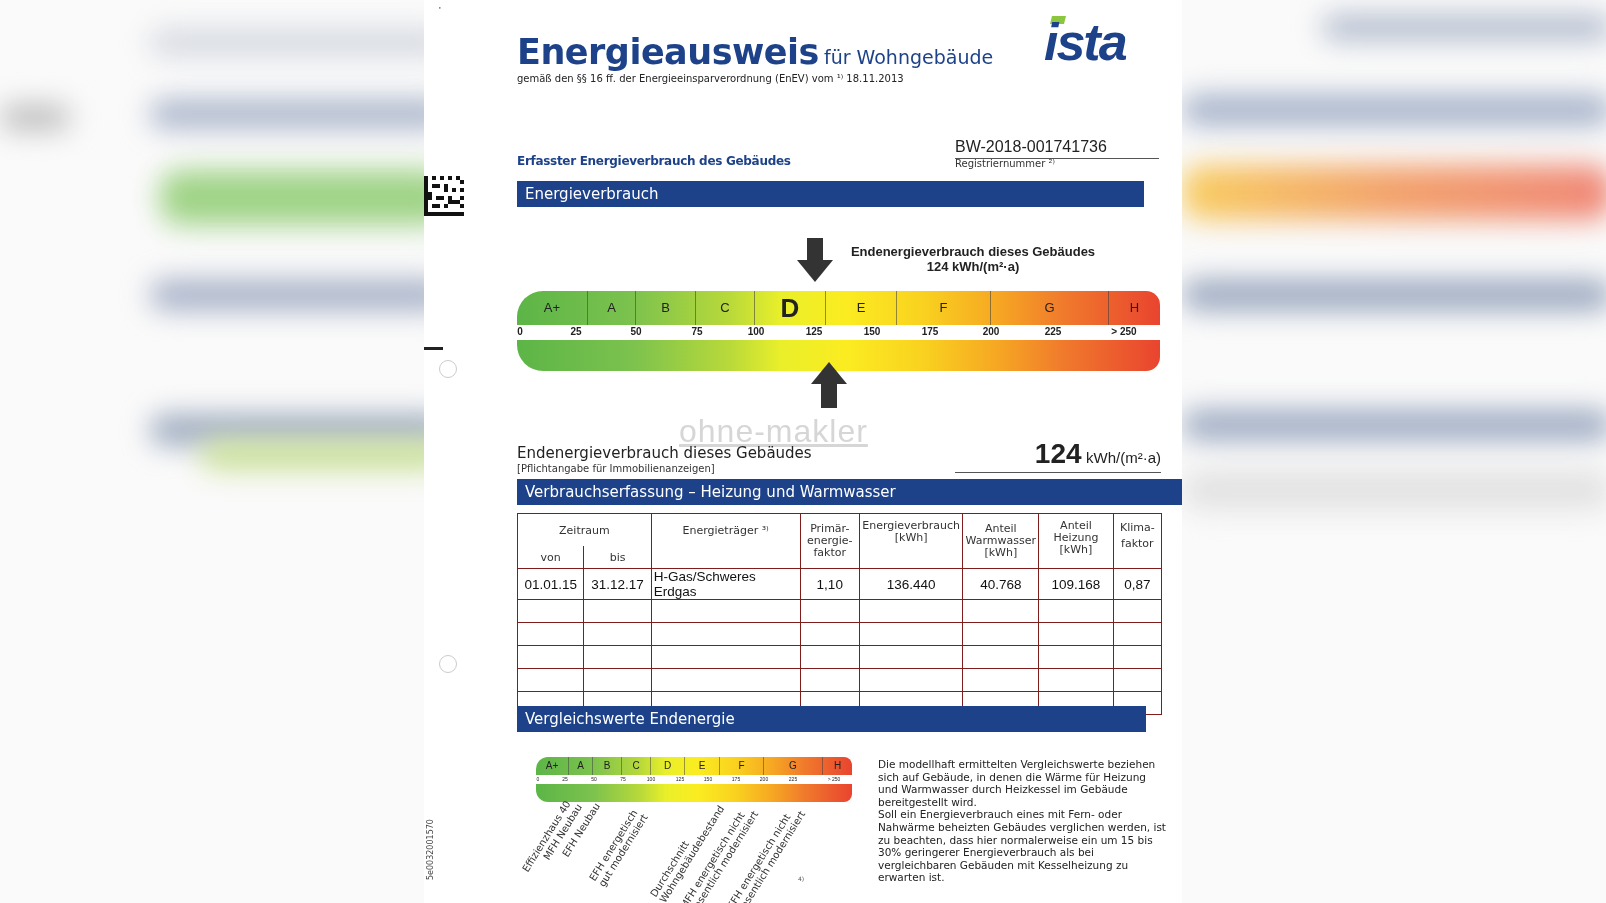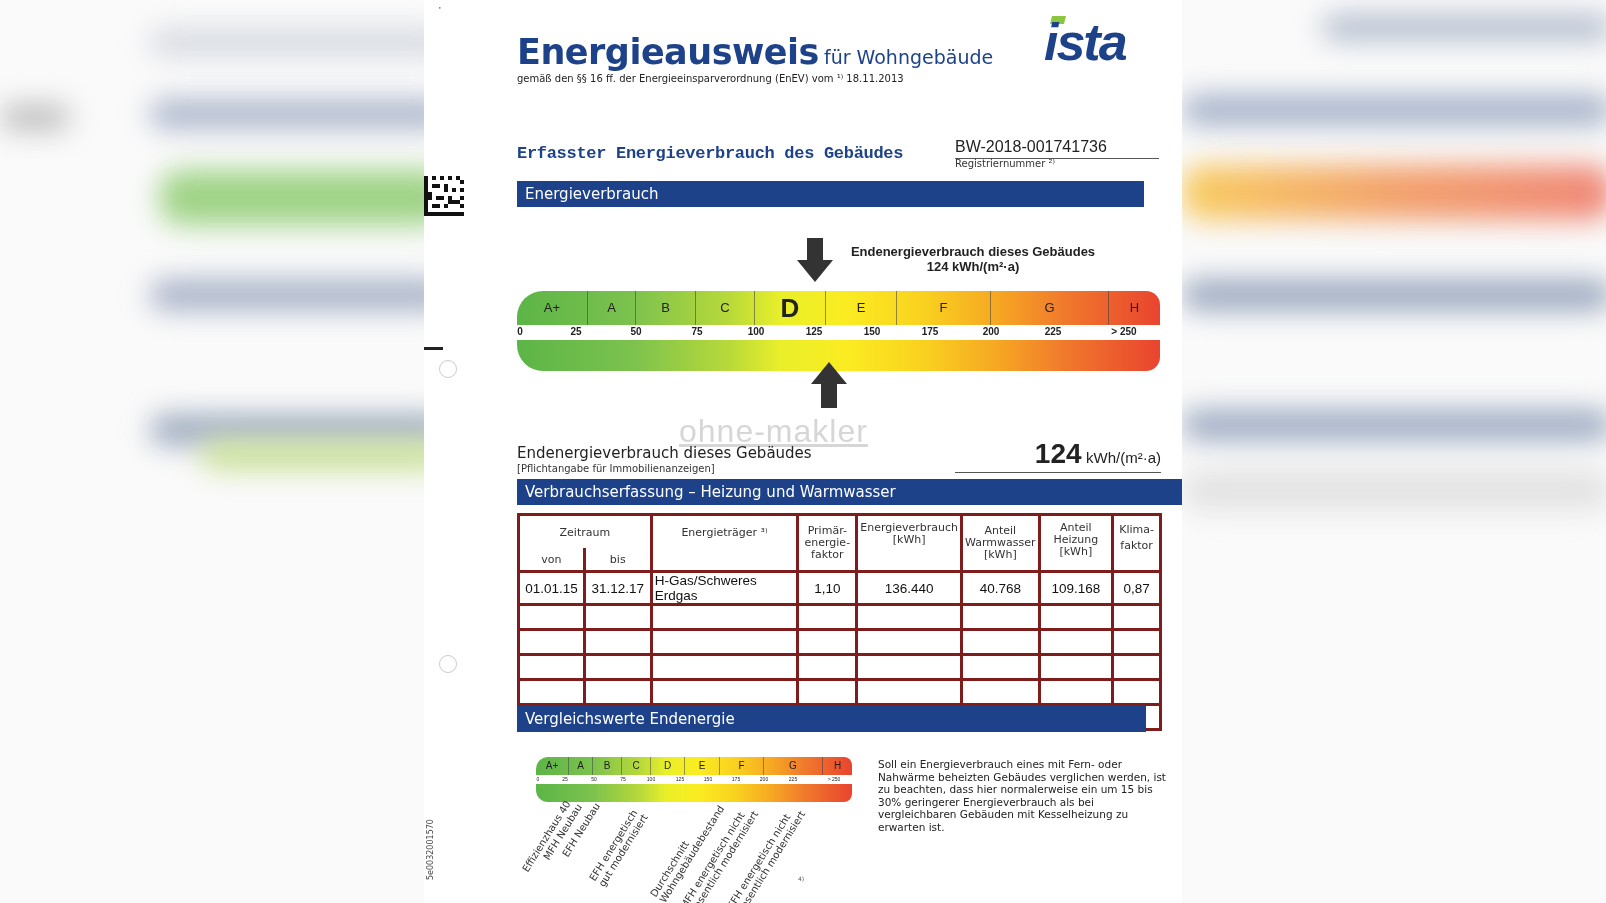--- a/index.html
+++ b/index.html
@@ -8,39 +8,39 @@
   .bg-left { left:0; width:424px; }
   .bg-right { left:1182px; width:424px; }
   .blur-band { position:absolute; filter:blur(14px); border-radius:20px; }
   .page { position:absolute; left:424px; top:0; width:758px; height:903px; background:#fff; overflow:hidden; }
   .abs { position:absolute; }
   .title { left:93px; top:32px; color:#1d4289; font-family:"DejaVu Sans", sans-serif; }
   .title .big { font-size:35px; font-weight:bold; letter-spacing:-0.5px; }
   .title .small { font-size:19px; }
   .subtitle { left:93px; top:73px; font-size:10px; color:#222; }
   .logo { left:618px; top:8px; width:128px; height:58px; }
-  .h2 { left:93px; top:144px; font-size:17px; color:#1d4289; font-weight:bold; letter-spacing:-0.3px;font-family:Liberation Mono, monospace;}
+  .h2 { left:93px; top:154px; font-size:12px; color:#1d4289; font-weight:bold; letter-spacing:-0.3px;}
   .regnum { left:531px; top:138px; width:204px; border-bottom:1px solid #555; font-family:"Liberation Sans", sans-serif; font-size:16px; color:#222; padding-bottom:2px; }
   .reglbl { left:531px; top:158px; font-size:10px; color:#333; }
   .bar { background:#1d4289; color:#fff; font-size:15px; height:26px; line-height:26px; padding-left:8px; box-sizing:border-box; }
   .scale { left:93px; top:291px; width:643px; height:34px; border-radius:26px 14px 0 0; overflow:hidden;
      background:linear-gradient(90deg,#5cb547 0%,#7cc24e 18%,#b8d93a 33%,#e9ef2a 41%,#fbec21 51%,#f9d21f 63%,#f6a623 75%,#f07a2c 85%,#e9442f 100%); }
   .scale .seg { position:absolute; top:0; height:34px; border-right:1px solid rgba(60,60,60,0.55); box-sizing:border-box; text-align:center; line-height:34px; font-family:"Liberation Sans", sans-serif; font-size:13px; color:#222; }
   .ticks { left:93px; top:326px; width:643px; height:12px; font-family:"Liberation Sans", sans-serif; font-weight:bold; font-size:10px; color:#222; }
   .ticks span { position:absolute; top:0; transform:translateX(-50%); }
   .scale2 { left:93px; top:340px; width:643px; height:31px; border-radius:0 0 14px 26px;
      background:linear-gradient(90deg,#5cb547 0%,#7cc24e 18%,#b8d93a 33%,#e9ef2a 41%,#fbec21 51%,#f9d21f 63%,#f6a623 75%,#f07a2c 85%,#e9442f 100%); }
   .arrowtxt { font-family:"Liberation Sans", sans-serif; font-weight:bold; font-size:13px; color:#222; text-align:center; line-height:15px; }
   .endlabel { left:93px; top:444px; font-size:15px; color:#222; }
   .endsub { left:93px; top:463px; font-size:10px; color:#333; }
   .endval { left:531px; top:438px; width:206px; border-bottom:1px solid #555; text-align:right; color:#222; font-family:"Liberation Sans", sans-serif; padding-bottom:2px; }
   .endval .num { font-size:28px; font-weight:bold; }
   .endval .unit { font-size:15px; }
   table.t { position:absolute; left:93px; top:513px; width:645px; border-collapse:collapse; border:1px solid #555; }
-  table.t td { border:3px solid #7f1d1d; font-size:11px; color:#333; text-align:center; padding:0 2px; height:22px; }
+  table.t td { border:1px solid #7f1d1d; font-size:11px; color:#333; text-align:center; padding:0 2px; height:22px; }
   table.t td.val { font-family:"Liberation Sans", sans-serif; font-size:13.5px; color:#111; }
   .mini { left:112px; top:757px; width:316px; height:18px; border-radius:12px 8px 0 0; overflow:hidden;
      background:linear-gradient(90deg,#5cb547 0%,#7cc24e 18%,#b8d93a 33%,#e9ef2a 41%,#fbec21 51%,#f9d21f 63%,#f6a623 75%,#f07a2c 85%,#e9442f 100%); }
   .mini .seg { position:absolute; top:0; height:18px; border-right:1px solid rgba(60,60,60,0.5); box-sizing:border-box; text-align:center; line-height:18px; font-family:"Liberation Sans", sans-serif; font-size:10px; color:#222; }
   .miniticks { left:112px; top:776px; width:316px; height:8px; font-size:5px; font-family:"Liberation Sans", sans-serif; color:#222; }
   .miniticks span { position:absolute; transform:translateX(-50%); }
   .mini2 { left:112px; top:784px; width:316px; height:18px; border-radius:0 0 8px 12px;
      background:linear-gradient(90deg,#5cb547 0%,#7cc24e 18%,#b8d93a 33%,#e9ef2a 41%,#fbec21 51%,#f9d21f 63%,#f6a623 75%,#f07a2c 85%,#e9442f 100%); }
   .rot { position:absolute; transform-origin:left top; transform:rotate(-58deg); font-size:10px; color:#333; white-space:nowrap; line-height:11px; }
   .note { left:454px; top:758px; width:290px; font-size:10.5px; color:#222; line-height:12.6px; }
@@ -296,18 +296,19 @@
   <div class="rot" style="left:163px;top:877px;white-space:pre;">EFH energetisch
 gut modernisiert</div>
   <div class="rot" style="left:224px;top:893px;white-space:pre;">Durchschnitt
 Wohngebäudebestand</div>
   <div class="rot" style="left:254px;top:905px;white-space:pre;">MFH energetisch nicht
 wesentlich modernisiert</div>
   <div class="rot" style="left:301px;top:905px;white-space:pre;">EFH energetisch nicht
 wesentlich modernisiert</div>
 
   <div class="abs note">
+    <div>Die modellhaft ermittelten Vergleichswerte beziehen sich auf Gebäude, in denen die Wärme für Heizung und Warmwasser durch Heizkessel im Gebäude bereitgestellt wird.</div>
     <div>Soll ein Energieverbrauch eines mit Fern- oder Nahwärme beheizten Gebäudes verglichen werden, ist zu beachten, dass hier normalerweise ein um 15 bis 30% geringerer Energieverbrauch als bei vergleichbaren Gebäuden mit Kesselheizung zu erwarten ist.</div>
   </div>
 
   <div class="abs" style="left:2px;top:880px;transform:rotate(-90deg);transform-origin:left top;font-size:8px;color:#444;">5e0032001570</div>
   <div class="abs" style="left:374px;top:875px;font-size:6px;color:#555;">4)</div>
 </div>
 
 </body></html>

